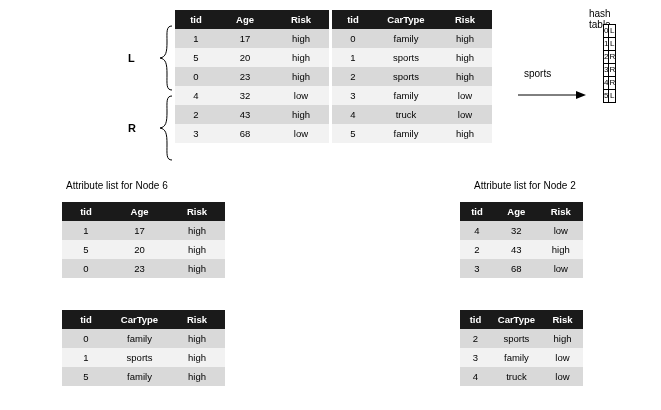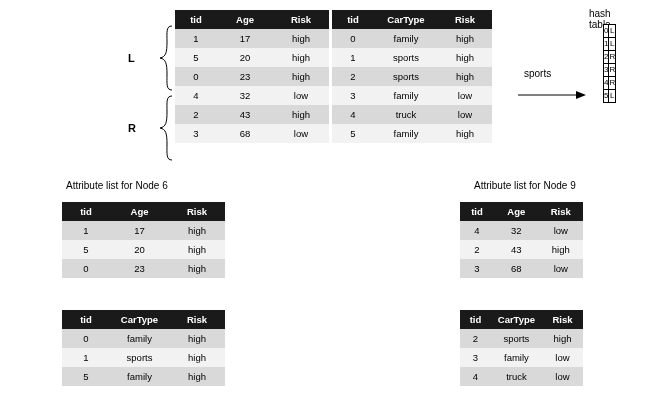--- a/index.html
+++ b/index.html
@@ -217,21 +217,21 @@
         </tr>
         <tr>
           <td class="idx">5</td>
           <td class="val">L</td>
         </tr>
       </tbody>
     </table>
   </div>
 
   <div class="abs caption" style="left:66px; top:180px;">Attribute list for Node 6</div>
-  <div class="abs caption" style="left:474px; top:180px;">Attribute list for Node 9</div>
+  <div class="abs caption" style="left:474px; top:180px;">Attribute list for Node 2</div>
 
   <div class="abs" style="left:62px; top:202px;">
     <table class="dt">
       <thead>
         <tr>
           <th style="width:44px;">tid</th>
           <th style="width:55px;">Age</th>
           <th style="width:52px;">Risk</th>
         </tr>
       </thead>

